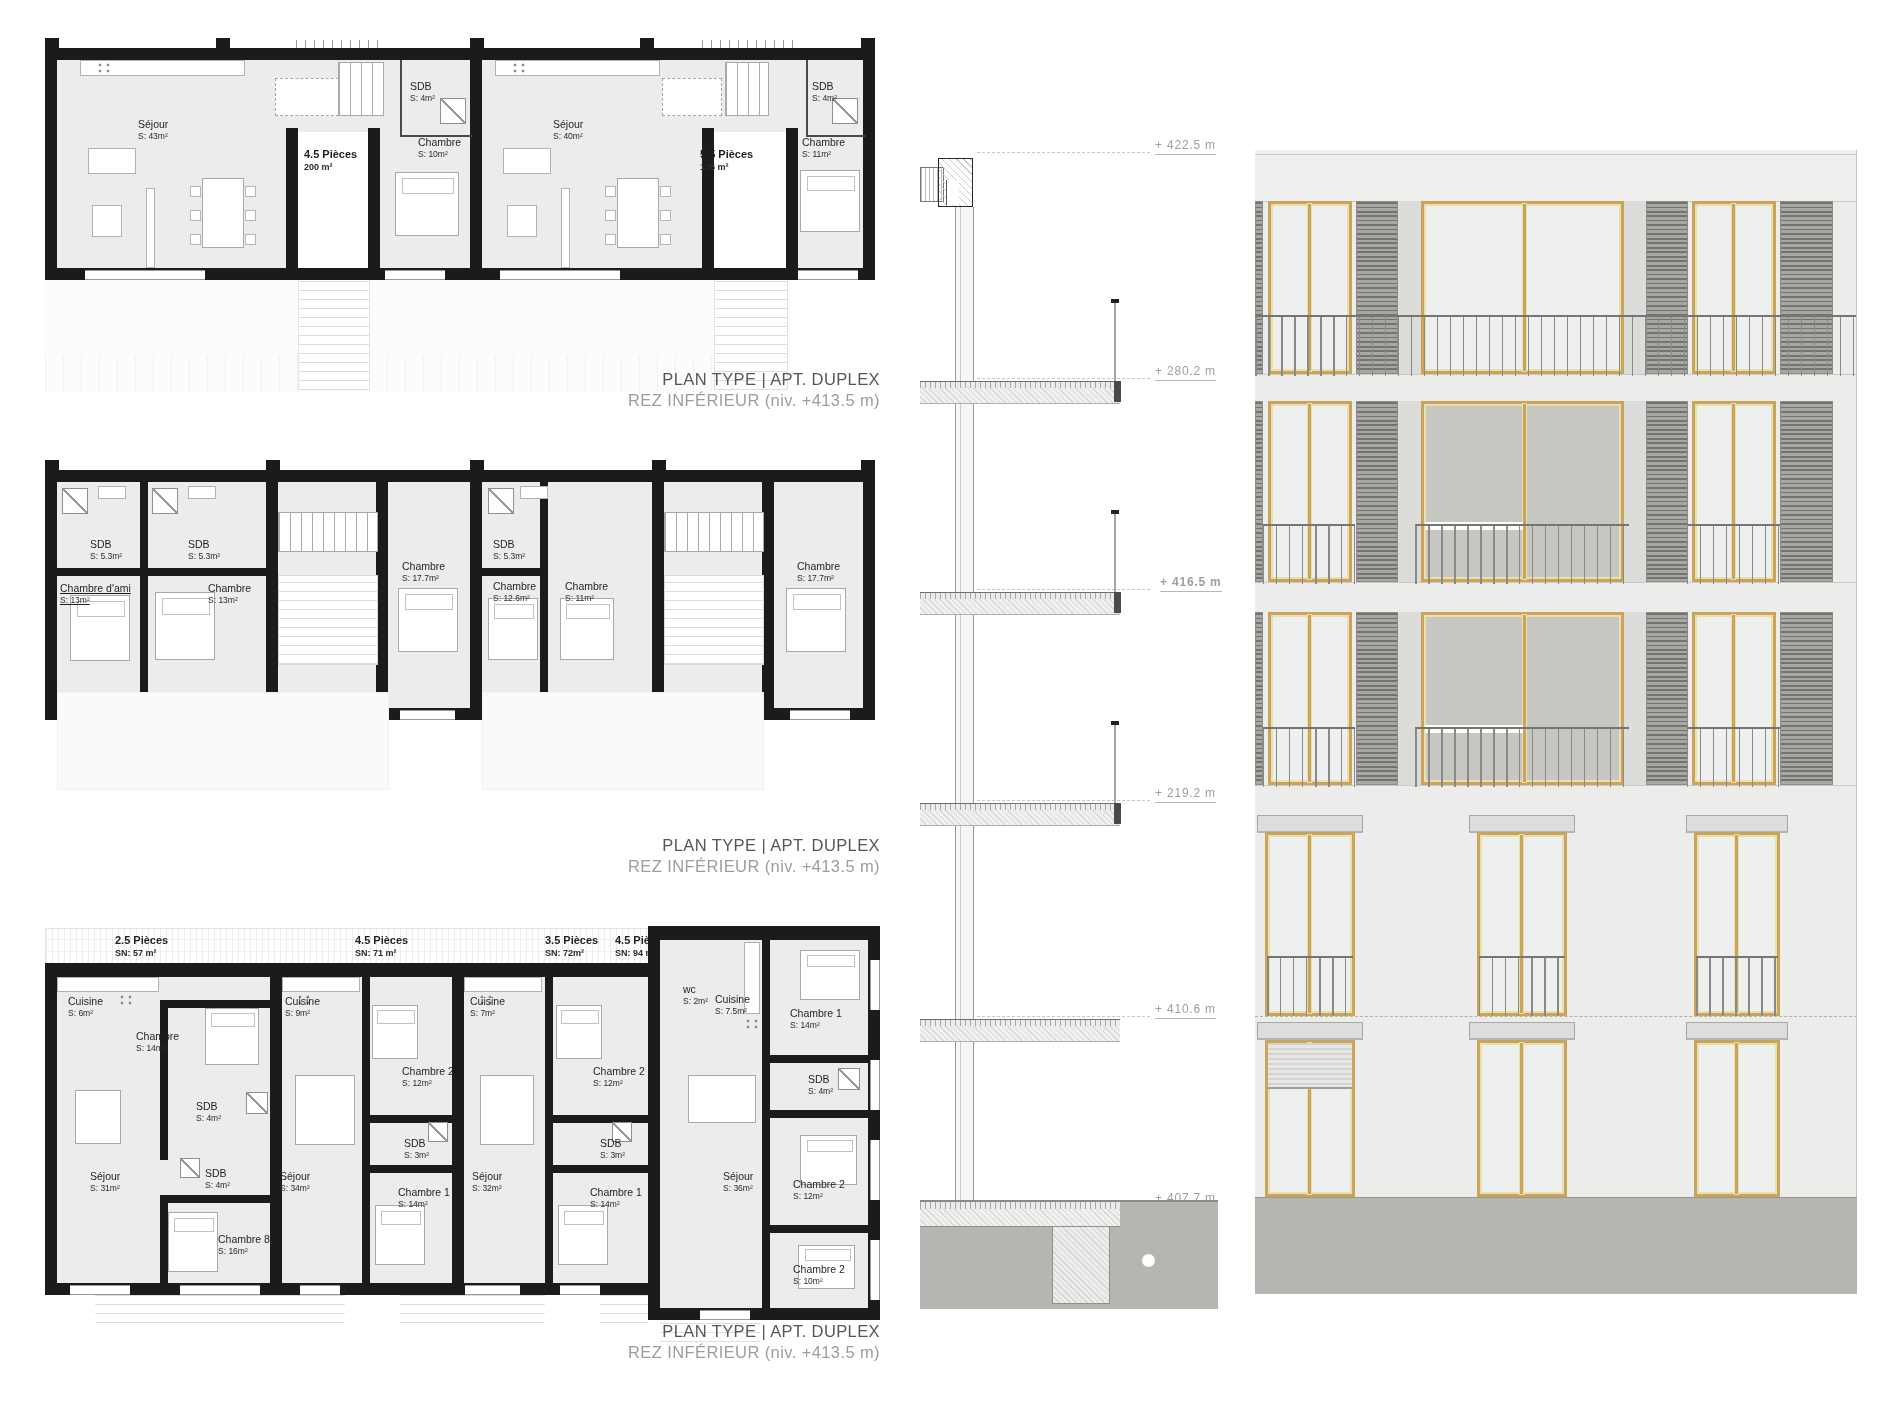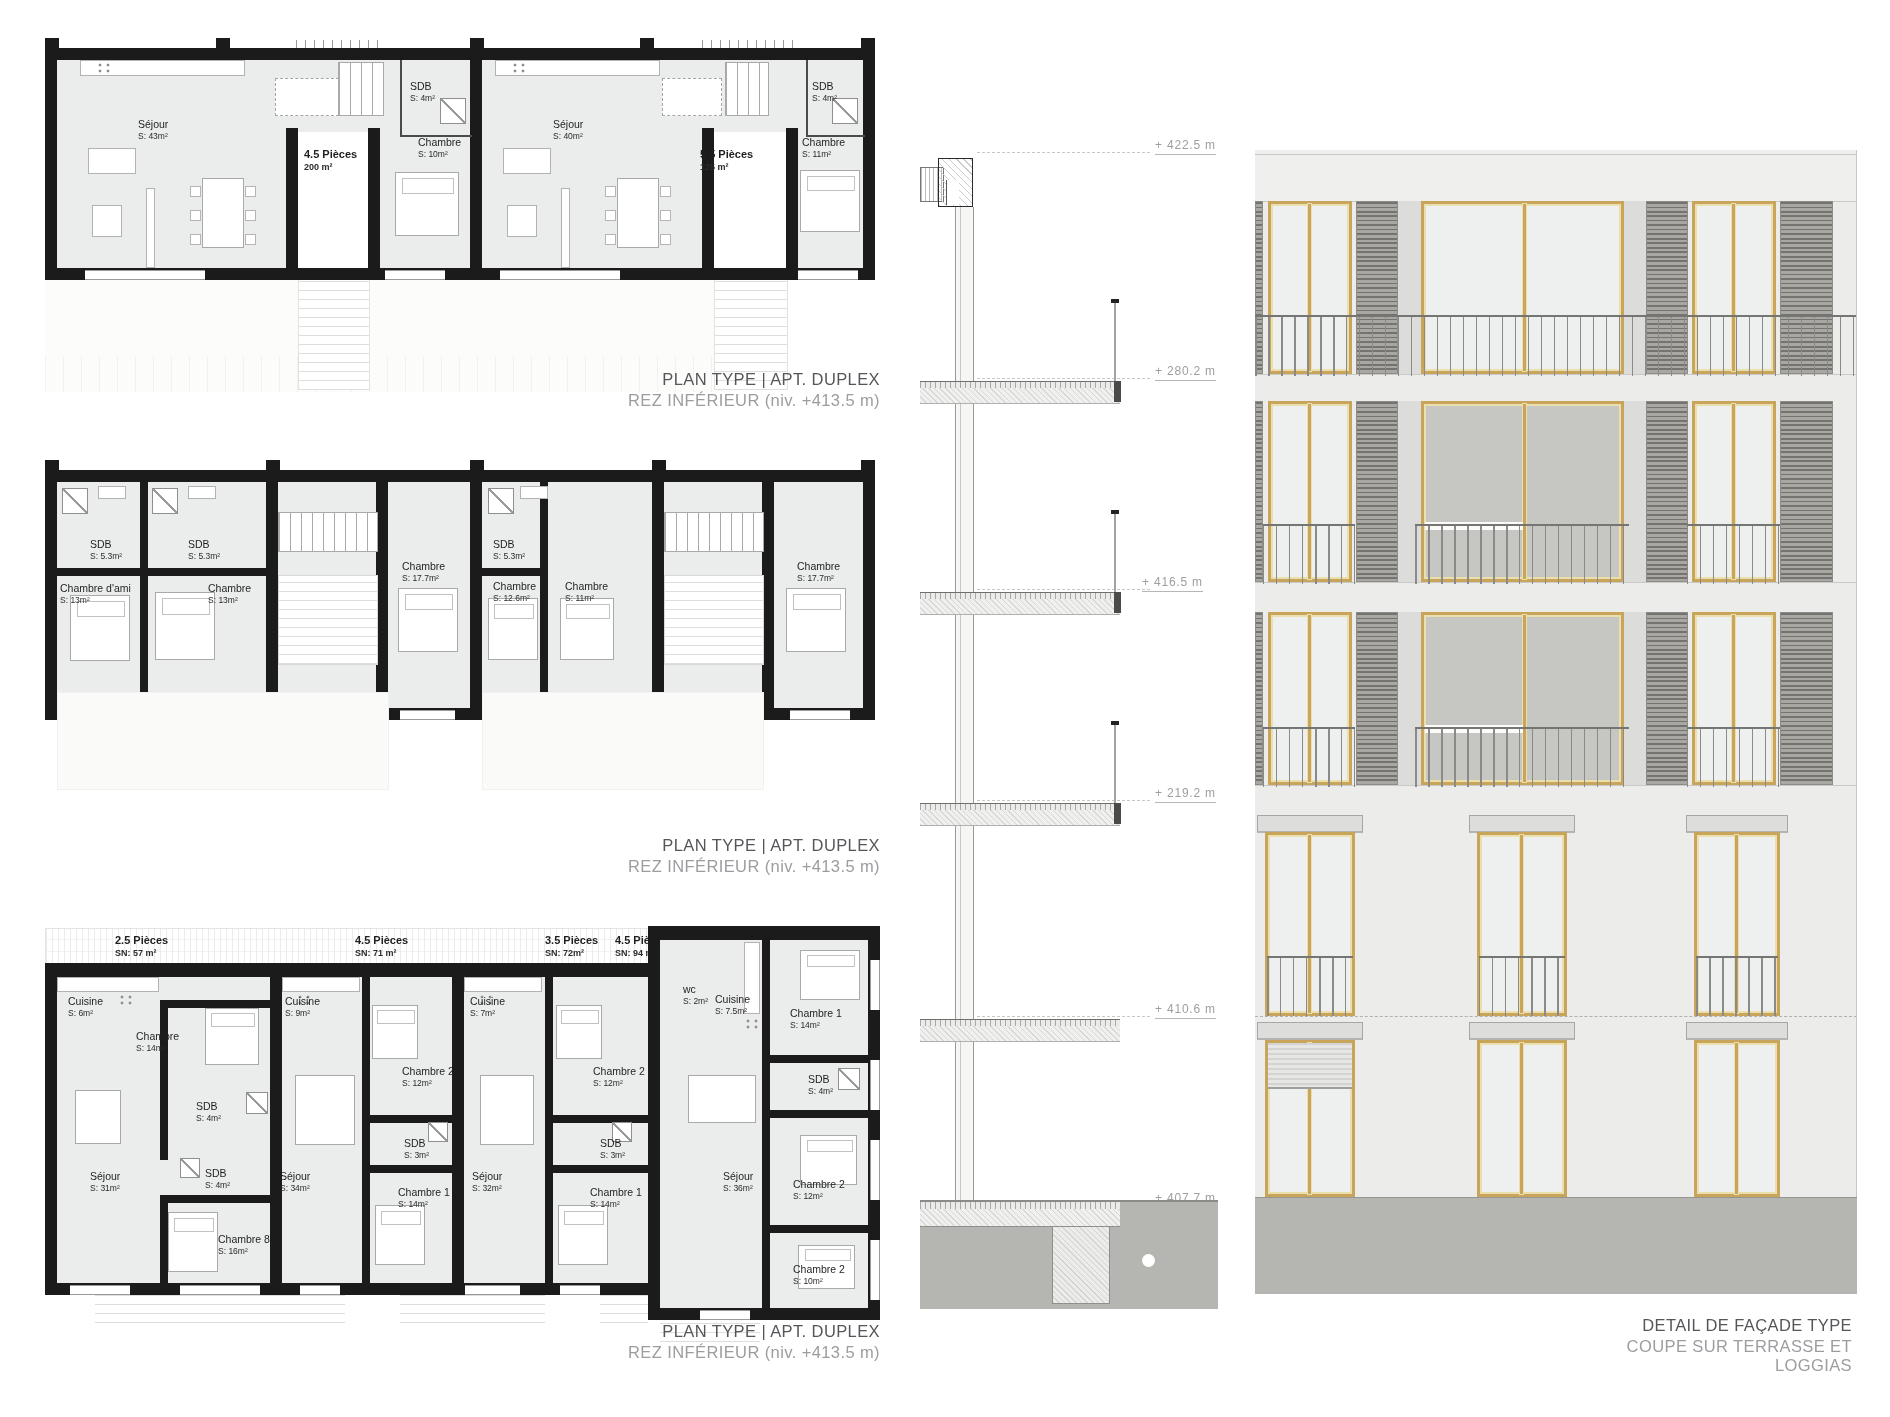--- a/index.html
+++ b/index.html
@@ -229,21 +229,21 @@
     <div class="mirror" style="left:482px;top:252px;width:280px;height:96px;"></div>
 
     <div class="lbl" style="left:90px;top:98px;">
         <span class="t">SDB</span>
         <span class="a">S: 5.3m²</span>
       </div>
     <div class="lbl" style="left:188px;top:98px;">
         <span class="t">SDB</span>
         <span class="a">S: 5.3m²</span>
       </div>
-    <div class="lbl" style="left:60px;top:142px;">
+    <div class="lbl" style="left:60px;top:142px;text-decoration:underline;">
         <span class="t">Chambre d'ami</span>
         <span class="a">S: 13m²</span>
       </div>
     <div class="lbl" style="left:208px;top:142px;">
         <span class="t">Chambre</span>
         <span class="a">S: 13m²</span>
       </div>
     <div class="lbl" style="left:402px;top:120px;">
         <span class="t">Chambre</span>
         <span class="a">S: 17.7m²</span>
@@ -463,21 +463,21 @@
   <div class="abs" style="left:900px;top:130px;width:330px;height:1190px;">
 
     <div class="leader" style="left:77px;top:22px;width:173px;"></div>
     <div class="leader" style="left:77px;top:248px;width:173px;"></div>
     <div class="leader" style="left:77px;top:459px;width:173px;"></div>
     <div class="leader" style="left:77px;top:670px;width:173px;"></div>
     <div class="leader" style="left:77px;top:886px;width:173px;"></div>
     <div class="leader" style="left:77px;top:1075px;width:173px;"></div>
     <div class="lvl" style="left:255px;top:8px;"><span>+ 422.5 m</span></div>
     <div class="lvl" style="left:255px;top:234px;"><span>+ 280.2 m</span></div>
-    <div class="lvl" style="left:242px;top:445px;"><span>+ 416.5 m</span></div>
+    <div class="lvl" style="left:260px;top:445px;font-weight:bold;"><span>+ 416.5 m</span></div>
     <div class="lvl" style="left:255px;top:656px;"><span>+ 219.2 m</span></div>
     <div class="lvl" style="left:255px;top:872px;"><span>+ 410.6 m</span></div>
     <div class="lvl" style="left:255px;top:1061px;"><span>+ 407.7 m</span></div>
 
     <div class="abs" style="left:20px;top:37px;width:22px;height:33px;border:1px solid #777;background:repeating-linear-gradient(90deg,#bbb 0 1px,transparent 1px 4px);"></div>
     <div class="abs" style="left:38px;top:28px;width:35px;height:49px;border:1.5px solid #2a2a2a;background:repeating-linear-gradient(45deg,#ccc 0 1px,transparent 1px 5px);box-sizing:border-box;"></div>
     <div class="abs" style="left:46px;top:50px;width:12px;height:25px;background:#fff;border-left:1px solid #555;"></div>
 
     <div class="abs" style="left:55px;top:77px;width:17px;height:993px;border-left:1px solid #9a9a98;border-right:1px solid #9a9a98;background:#f6f6f5;">
       <div class="abs" style="left:4px;top:0;width:1px;height:100%;background:#c8c8c6;"></div>
@@ -599,18 +599,14 @@
       </div>
     <div class="fw" style="left:439px;top:890px;width:86px;height:157px;">
         <div class="fm" style="left:38px;"></div>
       </div>
     <div class="roll" style="left:13px;top:893px;width:84px;height:44px;"></div>
 
     <div class="abs" style="left:0;top:1047px;width:602px;height:96px;background:#b5b6b2;border-top:1.5px solid #96968f;"></div>
 
     <div class="abs" style="left:601px;top:0;width:1px;height:1047px;background:#c6c6c4;"></div>
   </div>
-  <div class="cap" style="left:1552px;top:1316px;width:300px;">
-    <span class="t">DETAIL DE FAÇADE TYPE</span>
-      <span class="s">COUPE SUR TERRASSE ET LOGGIAS</span>
-  </div>
 
 </div>
 
 </body></html>

